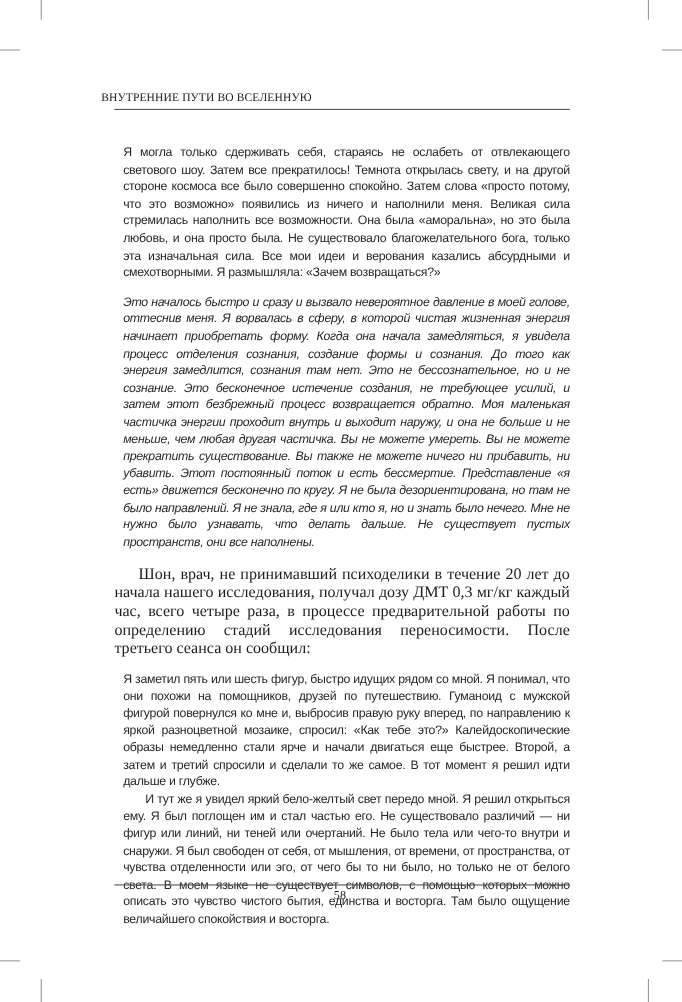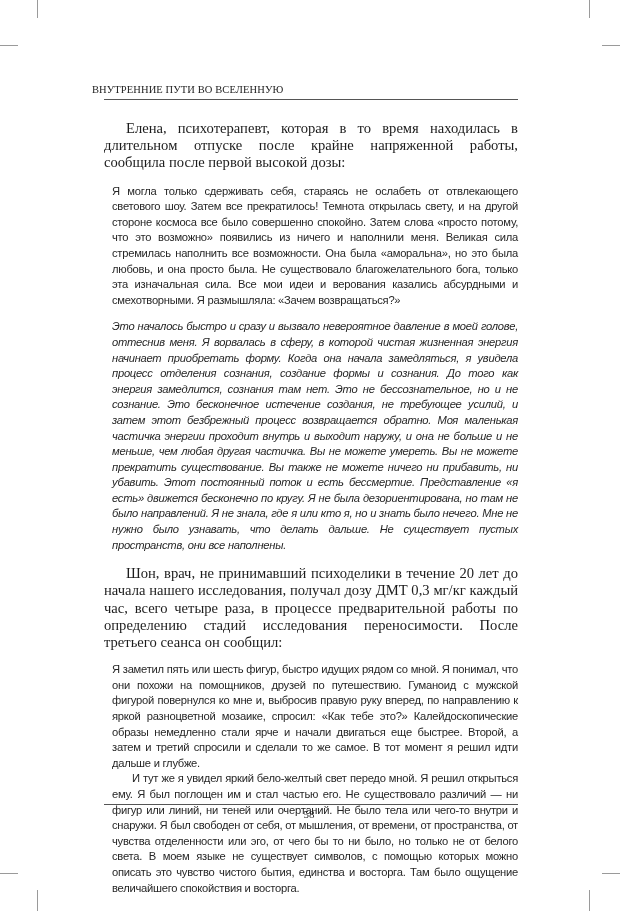--- a/index.html
+++ b/index.html
@@ -24,21 +24,20 @@
 <div class="crop" style="left:602px;top:45px;width:18px;height:1px;"></div>
 <div class="crop" style="left:0;top:873px;width:18px;height:1px;"></div>
 <div class="crop" style="left:37px;top:890px;width:1px;height:21px;"></div>
 <div class="crop" style="left:602px;top:873px;width:18px;height:1px;"></div>
 <div class="crop" style="left:589px;top:890px;width:1px;height:21px;"></div>
 
 <div class="running-head">ВНУТРЕННИЕ ПУТИ ВО ВСЕЛЕННУЮ</div>
 <div class="head-rule"></div>
 
 <div class="content">
-  <p class="serif">Елена, психотерапевт, которая в то время находилась в длительном отпуске после крайне напряженной работы, сообщила после первой высокой дозы:</p>
   <div class="quote" style="margin-top:12px;">
     <p>Я могла только сдерживать себя, стараясь не ослабеть от отвлекающего светового шоу. Затем все прекратилось! Темнота открылась свету, и на другой стороне космоса все было совершенно спокойно. Затем слова «просто потому, что это возможно» появились из ничего и наполнили меня. Великая сила стремилась наполнить все возможности. Она была «аморальна», но это была любовь, и она просто была. Не существовало благожелательного бога, только эта изначальная сила. Все мои идеи и верования казались абсурдными и смехотворными. Я размышляла: «Зачем возвращаться?»</p>
   </div>
   <div class="quote" style="margin-top:11px;font-style:italic;">
     <p>Это началось быстро и сразу и вызвало невероятное давление в моей голове, оттеснив меня. Я ворвалась в сферу, в которой чистая жизненная энергия начинает приобретать форму. Когда она начала замедляться, я увидела процесс отделения сознания, создание формы и сознания. До того как энергия замедлится, сознания там нет. Это не бессознательное, но и не сознание. Это бесконечное истечение создания, не требующее усилий, и затем этот безбрежный процесс возвращается обратно. Моя маленькая частичка энергии проходит внутрь и выходит наружу, и она не больше и не меньше, чем любая другая частичка. Вы не можете умереть. Вы не можете прекратить существование. Вы также не можете ничего ни прибавить, ни убавить. Этот постоянный поток и есть бессмертие. Представление «я есть» движется бесконечно по кругу. Я не была дезориентирована, но там не было направлений. Я не знала, где я или кто я, но и знать было нечего. Мне не нужно было узнавать, что делать дальше. Не существует пустых пространств, они все наполнены.</p>
   </div>
   <p class="serif" style="margin-top:12px;">Шон, врач, не принимавший психоделики в течение 20 лет до начала нашего исследования, получал дозу ДМТ 0,3 мг/кг каждый час, всего четыре раза, в процессе предварительной работы по определению стадий исследования переносимости. После третьего сеанса он сообщил:</p>
   <div class="quote" style="margin-top:11px;">
     <p>Я заметил пять или шесть фигур, быстро идущих рядом со мной. Я понимал, что они похожи на помощников, друзей по путешествию. Гуманоид с мужской фигурой повернулся ко мне и, выбросив правую руку вперед, по направлению к яркой разноцветной мозаике, спросил: «Как тебе это?» Калейдоскопические образы немедленно стали ярче и начали двигаться еще быстрее. Второй, а затем и третий спросили и сделали то же самое. В тот момент я решил идти дальше и глубже.</p>
     <p class="indent">И тут же я увидел яркий бело-желтый свет передо мной. Я решил открыться ему. Я был поглощен им и стал частью его. Не существовало различий — ни фигур или линий, ни теней или очертаний. Не было тела или чего-то внутри и снаружи. Я был свободен от себя, от мышления, от времени, от пространства, от чувства отделенности или эго, от чего бы то ни было, но только не от белого света. В моем языке не существует символов, с помощью которых можно описать это чувство чистого бытия, единства и восторга. Там было ощущение величайшего спокойствия и восторга.</p>

